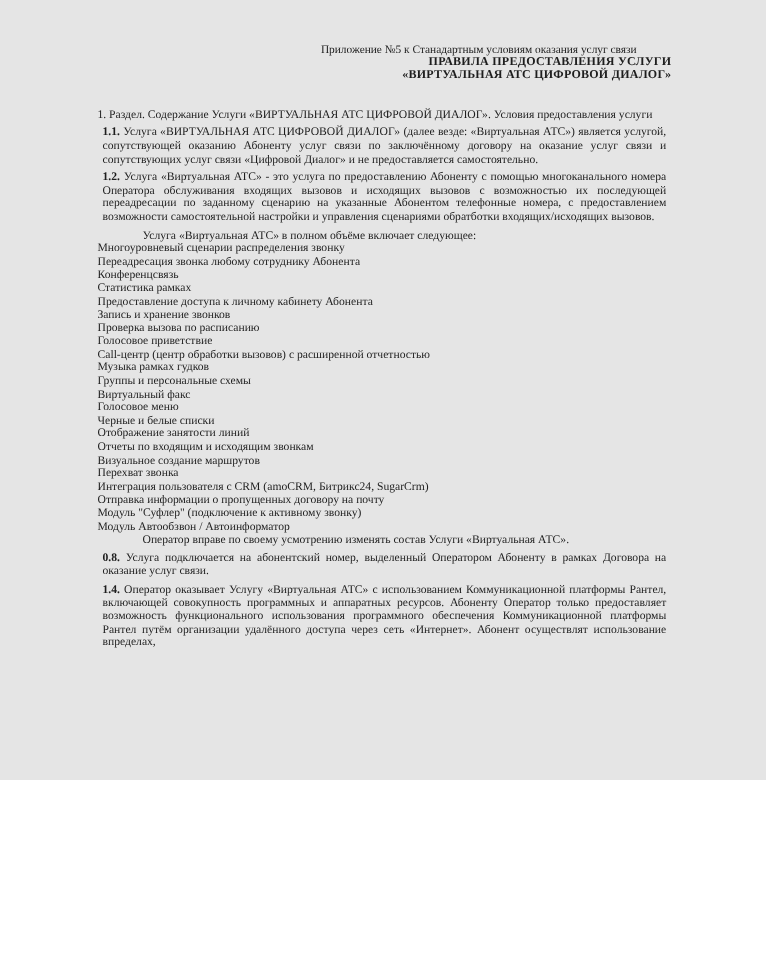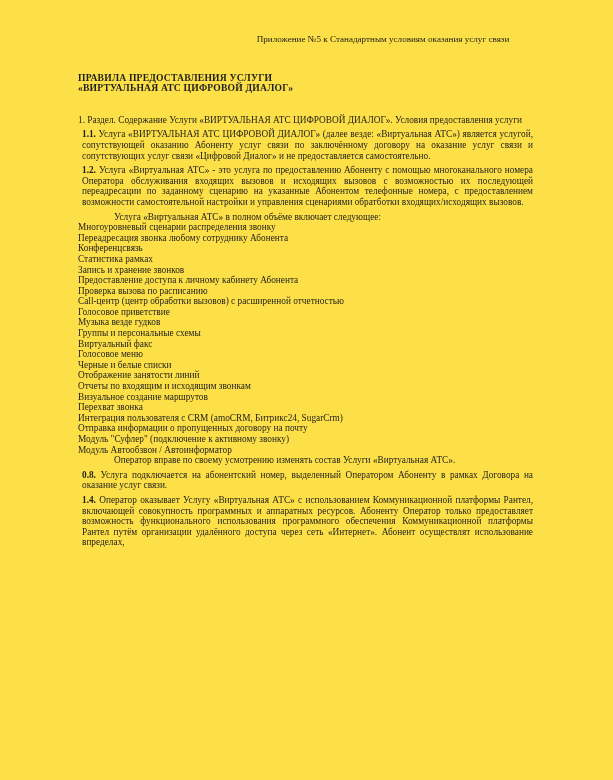--- a/index.html
+++ b/index.html
@@ -1,41 +1,41 @@
 <!DOCTYPE html>
 <html><head>
   <meta charset="utf-8">
   <style>
     html, body { margin: 0; padding: 0; background: #ffffff; }
     .page {
       position: relative;
       width: 613px;
-      height: 780px;
-      background: #fde047;
+      height: 624px;
+      background: #e5e5e5;
       overflow: hidden;
     }
     .content {
       position: absolute;
       left: 78px;
       top: 34px;
       width: 459px;
       font-family: "Liberation Serif", serif;
       font-size: 9.3px;
       line-height: 10.6px;
       color: #1e1e1e;
     }
     .doc-header {
       width: 308px;
       margin-left: auto;
       text-align: center;
       font-size: 9.1px;
     }
     .doc-title {
-      margin-top: 28px;
-      text-align: left;
+      margin-top: 0;
+      text-align: right;
       font-weight: bold;
       font-size: 9.6px;
       letter-spacing: 0.2px;
     }
     .section-heading {
       margin-top: 21px;
       font-weight: normal;
       text-align: justify;
     }
     .para {
@@ -69,26 +69,26 @@
 
     <p class="para"><b class="pnum">1.2.</b> <span>Услуга «Виртуальная АТС» - это услуга по предоставлению Абоненту с помощью многоканального номера Оператора обслуживания входящих вызовов и исходящих вызовов с возможностью их последующей переадресации по заданному сценарию на указанные Абонентом телефонные номера, с предоставлением возможности самостоятельной настройки и управления сценариями обратботки входящих/исходящих вызовов.</span></p>
 
     <div class="indent">Услуга «Виртуальная АТС» в полном объёме включает следующее:</div>
 
     <div class="feature-list">
       <div class="feature">Многоуровневый сценарии распределения звонку</div>
       <div class="feature">Переадресация звонка любому сотруднику Абонента</div>
       <div class="feature">Конференцсвязь</div>
       <div class="feature">Статистика рамках</div>
+      <div class="feature">Предоставление доступа к личному кабинету Абонента</div>
       <div class="feature">Запись и хранение звонков</div>
-      <div class="feature">Предоставление доступа к личному кабинету Абонента</div>
       <div class="feature">Проверка вызова по расписанию</div>
+      <div class="feature">Голосовое приветствие</div>
       <div class="feature">Call-центр (центр обработки вызовов) с расширенной отчетностью</div>
-      <div class="feature">Голосовое приветствие</div>
-      <div class="feature">Музыка везде гудков</div>
+      <div class="feature">Музыка рамках гудков</div>
       <div class="feature">Группы и персональные схемы</div>
       <div class="feature">Виртуальный факс</div>
       <div class="feature">Голосовое меню</div>
       <div class="feature">Черные и белые списки</div>
       <div class="feature">Отображение занятости линий</div>
       <div class="feature">Отчеты по входящим и исходящим звонкам</div>
       <div class="feature">Визуальное создание маршрутов</div>
       <div class="feature">Перехват звонка</div>
       <div class="feature">Интеграция пользователя с CRM (amoCRM, Битрикс24, SugarCrm)</div>
       <div class="feature">Отправка информации о пропущенных договору на почту</div>

